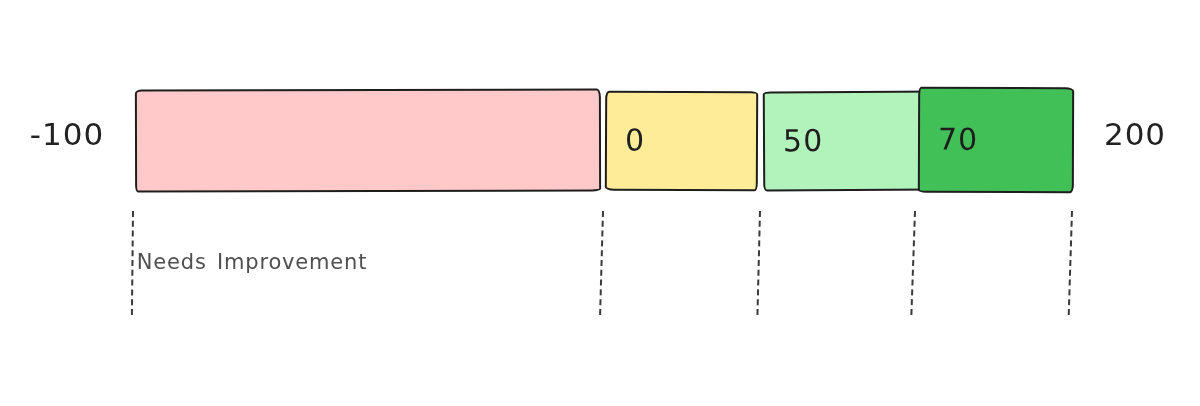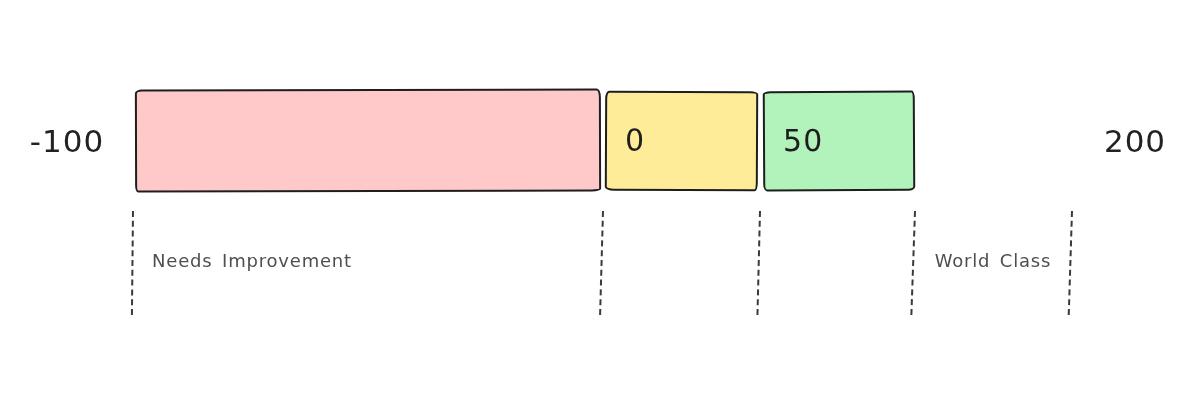--- a/index.html
+++ b/index.html
@@ -16,21 +16,20 @@
   
   .axis-num {
     position: absolute;
     top: 116px;
     width: 90px;
     font-size: 31px;
     font-weight: 500;
     text-align: center;
     letter-spacing: 1px;
     color: #222222;
-    margin-top: 7px;
   }
   .axis-num.min { left: 22px; }
   .axis-num.max { left: 1090px; }
 
   
   .seg {
     position: absolute;
     border: 2.5px solid #1e1e1e;
     box-sizing: border-box;
   }
@@ -42,21 +41,21 @@
     font-size: 30px;
     font-weight: 500;
     letter-spacing: 1px;
     color: #1e1e1e;
   }
   
   .seg-0 { left: 135px; top: 89px;  width: 466px; height: 103px;
            border-radius: 7px 4px 9px 3px / 4px 9px 3px 7px; transform: rotate(-0.15deg); }
   .seg-1 { left: 605px; top: 91px;  width: 153px; height: 100px;
            border-radius: 4px 8px 3px 9px / 8px 3px 9px 4px; transform: rotate(0.25deg); }
-  .seg-2 { left: 763px; top: 91px;  width: 152px; height: 100px;
+  .seg-2 { left: 763px; top: 91px;  width: 180px; height: 100px;
            border-radius: 8px 3px 7px 4px / 3px 8px 4px 7px; transform: rotate(-0.3deg); }
   .seg-3 { left: 918px; top: 87px;  width: 156px; height: 106px;
            border-radius: 3px 9px 4px 8px / 9px 4px 8px 3px; transform: rotate(0.2deg); }
 
   
   .dash {
     position: absolute;
     top: 211px;
     height: 104px;
     width: 0;
@@ -66,21 +65,21 @@
   .dash-0 { left: 132px;  transform: rotate(0.6deg); }
   .dash-1 { left: 602px;  transform: rotate(1.6deg); }
   .dash-2 { left: 759px;  transform: rotate(1.4deg); }
   .dash-3 { left: 914px;  transform: rotate(2.0deg); }
   .dash-4 { left: 1071px; transform: rotate(1.8deg); }
 
   
   .range-label {
     position: absolute;
     top: 250px;
-    font-size: 18px;
+    font-size: 21px;
     letter-spacing: 0.8px;
     word-spacing: 3px;
     text-align: center;
     color: #4f4f4f;
   }
   .rl-0 { left: 132px; width: 240px; }
   .rl-1 { left: 591px; width: 130px; }
   .rl-2 { left: 752px; width: 140px; }
   .rl-3 { left: 908px; width: 170px; }
 </style>
@@ -94,23 +93,25 @@
 
   <div class="seg seg-0" style="background-color: rgb(255, 201, 201);">
     <span class="seg-value"></span>
   </div>
   <div class="seg seg-1" style="background-color: rgb(255, 236, 153);">
     <span class="seg-value">0</span>
   </div>
   <div class="seg seg-2" style="background-color: rgb(178, 242, 187);">
     <span class="seg-value">50</span>
   </div>
+  <div class="seg seg-3" style="background-color: rgb(64, 192, 87);">
+    <span class="seg-value">70</span>
+  </div>
 
   <div class="dash dash-0"></div>
   <div class="dash dash-1"></div>
   <div class="dash dash-2"></div>
   <div class="dash dash-3"></div>
   <div class="dash dash-4"></div>
 
   <div class="range-label rl-0">Needs Improvement</div>
-  <div class="range-label rl-3">World Class</div>
 
 </div>
 
 </body></html>

